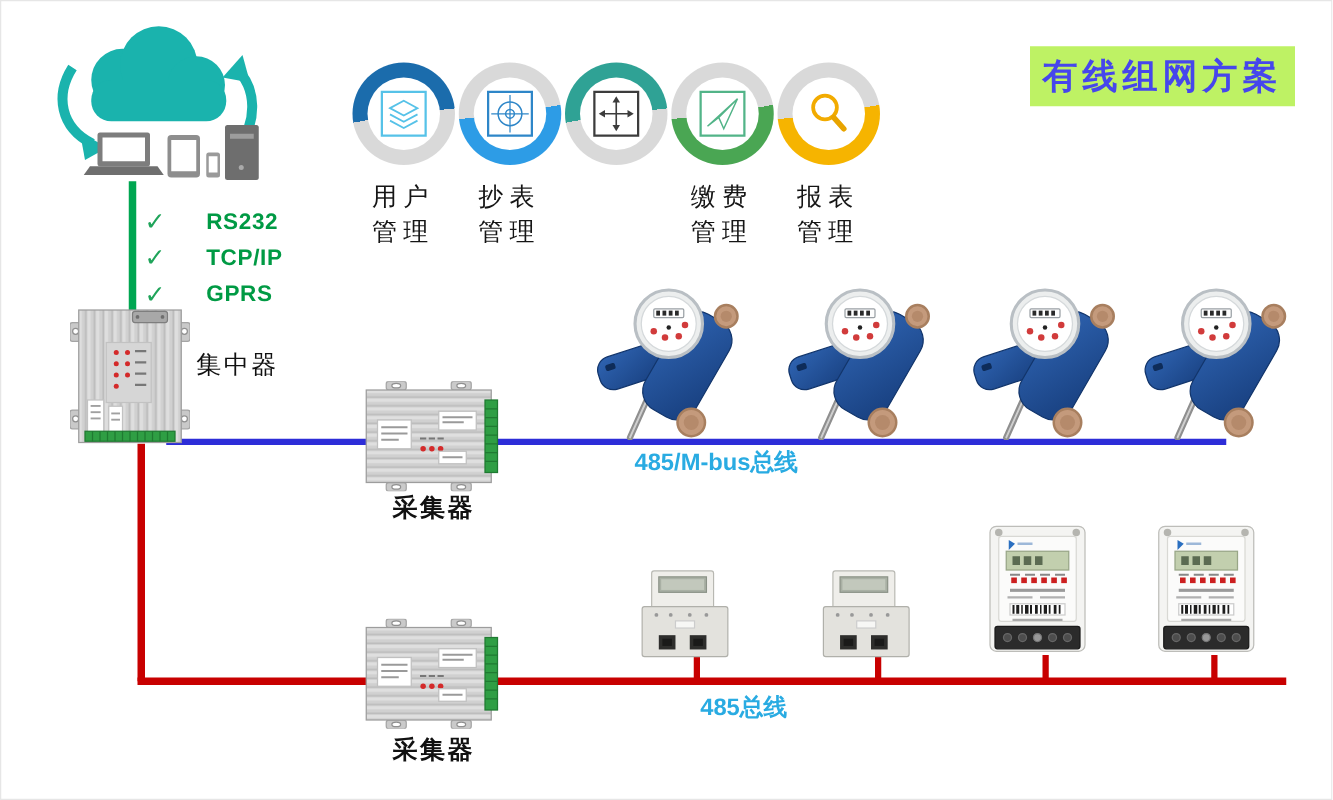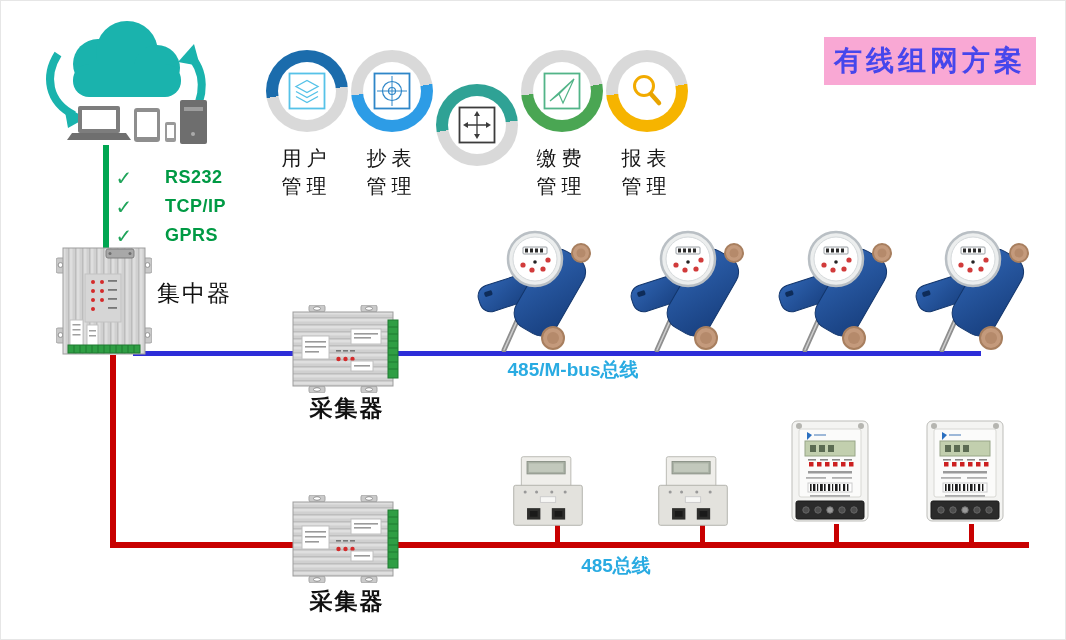--- a/index.html
+++ b/index.html
@@ -3,35 +3,35 @@
 <meta charset="utf-8">
 <style>
   * { margin:0; padding:0; box-sizing:border-box; }
   html,body { background:#fff; }
   body { font-family:"Liberation Sans","DejaVu Sans",sans-serif; }
   #canvas { position:relative; width:1066px; height:640px; background:#fff; overflow:hidden;
             box-shadow: inset 0 0 0 1px #e6e6e6; }
   .abs { position:absolute; }
 
   
-  .title-box { left:824px; top:37px; width:212px; height:48px; background:#f9a8d4;
+  .title-box { left:824px; top:37px; width:212px; height:48px; background:#bef264;
                display:flex; align-items:center; justify-content:center; }
   .title-box span { font-family:"Liberation Serif","DejaVu Serif",serif; font-size:28px;
                     font-weight:700; color:#4646ec; letter-spacing:4px; white-space:nowrap; }
 
   
   .cloud-svg { left:28px; top:10px; }
   .green-line { left:103px; top:145px; width:6px; height:108px; background:#00a651; }
   .protocols { left:112px; top:163px; display:flex; flex-direction:column; }
   .proto-row { display:flex; align-items:center; height:29px; }
   .check { color:#1fa45a; font-size:20px; font-weight:700; width:24px; text-align:center; }
   .proto-label { color:#009a44; font-size:18px; font-weight:700; margin-left:29px; letter-spacing:0.5px; }
 
   
-  .features { left:264px; top:50px; display:flex;align-items:center; }
+  .features { left:280px; top:50px; display:flex; }
   .feature { width:85px; text-align:center; }
   .ring { position:relative; width:82px; height:82px; margin:0 auto; border-radius:50%; }
   .ring::after { content:""; position:absolute; inset:12px; background:#fff; border-radius:50%; }
   .ficon { position:absolute; inset:0; display:flex; align-items:center; justify-content:center; z-index:2; }
   .c1 { background:conic-gradient(from 260deg,#1b6cac 0 184deg,#d9d9d9 184deg 360deg); }
   .c2 { background:conic-gradient(from 80deg,#2d9ce6 0 184deg,#d9d9d9 184deg 360deg); }
   .c3 { background:conic-gradient(from 260deg,#2fa295 0 184deg,#d9d9d9 184deg 360deg); }
   .c4 { background:conic-gradient(from 80deg,#4aa653 0 184deg,#d9d9d9 184deg 360deg); }
   .c5 { background:conic-gradient(from 260deg,#90bd57 0 184deg,#d9d9d9 184deg 360deg); }
   .c6 { background:conic-gradient(from 80deg,#f6b400 0 184deg,#d9d9d9 184deg 360deg); }
@@ -40,21 +40,21 @@
   .flabel div { white-space:nowrap; }
 
   
   .blue-line { left:133px; top:351px; width:848px; height:5px; background:#2d2dd8; z-index:0; }
   .red-vline { left:110px; top:355px; width:6px; height:190px; background:#c80000; z-index:0; }
   .red-hline { left:110px; top:542px; width:919px; height:6px; background:#c80000; z-index:0; }
   .stub { width:5px; height:20px; top:524px; background:#c80000; z-index:1; }
 
   
   .dev { z-index:2; }
-  .dev-label { font-size:23px; color:#111; letter-spacing:2px; font-weight:500; white-space:nowrap; z-index:3; }
+  .dev-label { font-size:20px; color:#111; letter-spacing:2px; font-weight:500; white-space:nowrap; z-index:3; }
   .center-x { transform:translateX(-50%);font-weight:bold; }
   .bus-label { font-size:19px; font-weight:700; color:#29abe2; white-space:nowrap; z-index:3; }
 </style>
 </head>
 <body>
 
 <svg width="0" height="0" style="position:absolute" aria-hidden="true">
   <defs>
     <linearGradient id="wmBlue" x1="0" y1="0" x2="1" y2="1">
       <stop offset="0" stop-color="#2f64b2"></stop>
@@ -402,15 +402,15 @@
     </svg>
 
   <svg class="abs dev" style="left:786px; top:417px" width="88" height="112" viewBox="0 0 88 112">
       <use href="#sym-emeter"></use>
     </svg>
   <svg class="abs dev" style="left:921px; top:417px" width="88" height="112" viewBox="0 0 88 112">
       <use href="#sym-emeter"></use>
     </svg>
 
   <div class="abs bus-label center-x" style="left:573px; top:357px">485/M-bus总线</div>
-  <div class="abs bus-label center-x" style="left:616px; top:553px">485总线</div>
+  <div class="abs bus-label center-x" style="left:595px; top:553px">485总线</div>
 
 </div>
 
 </body></html>

